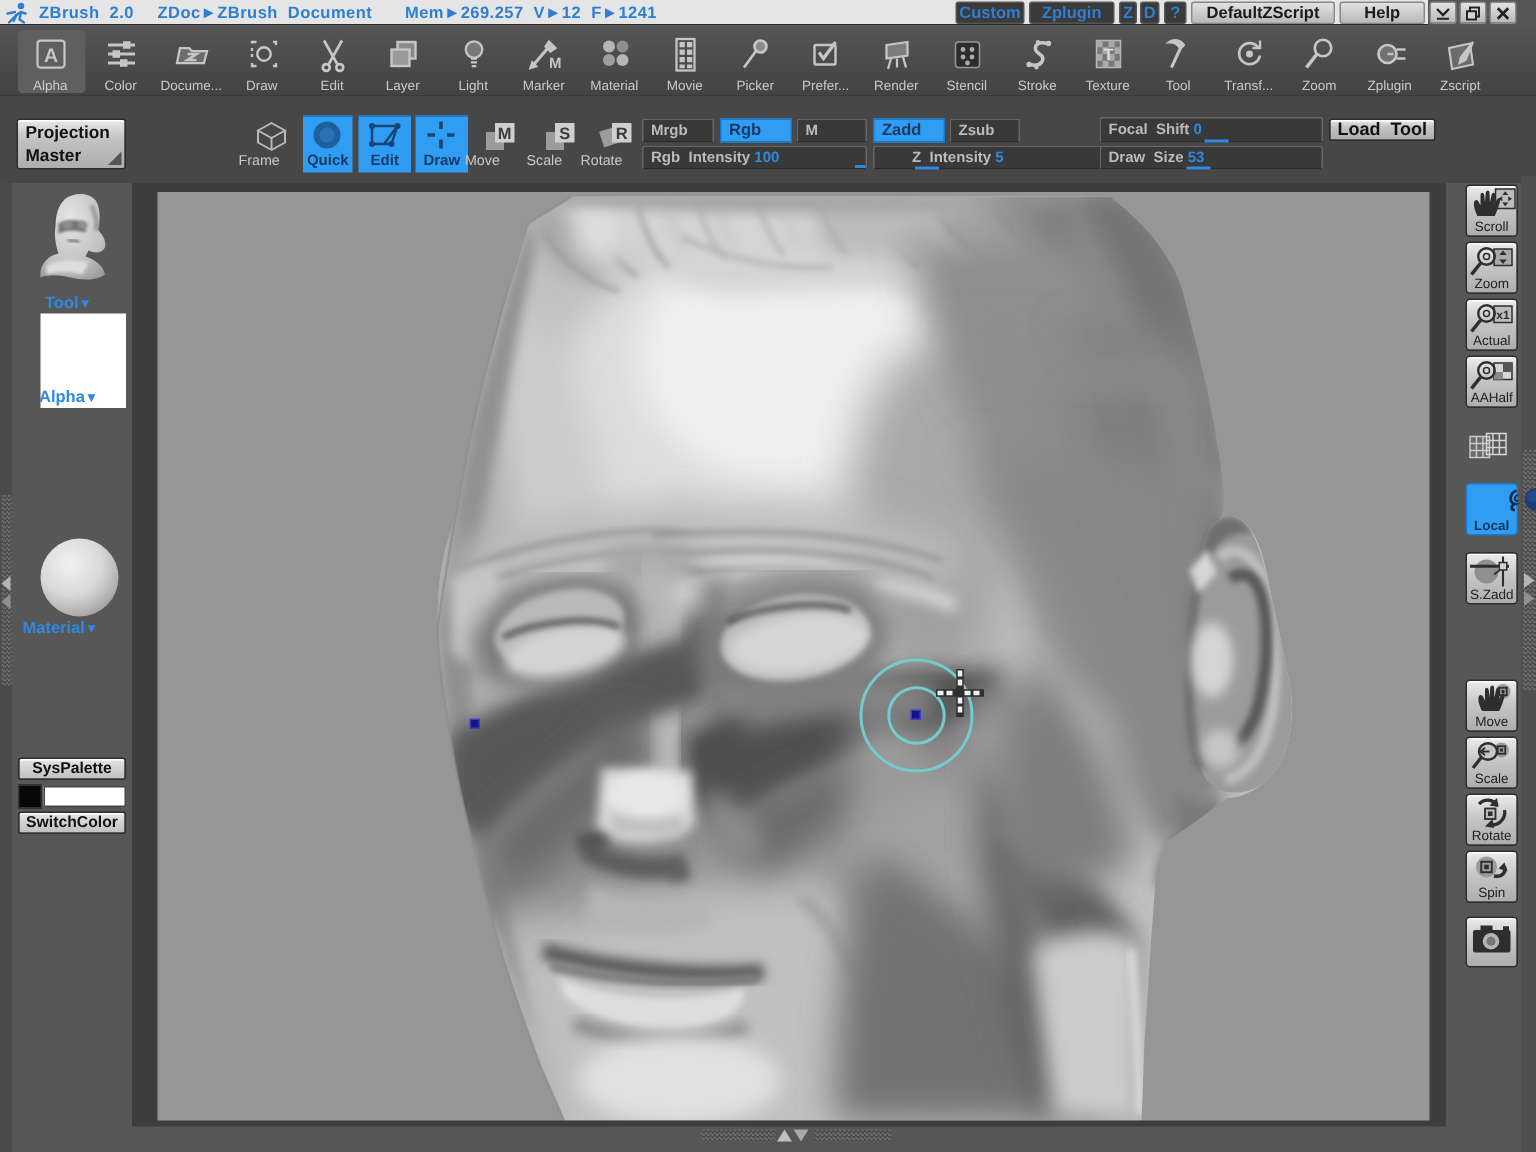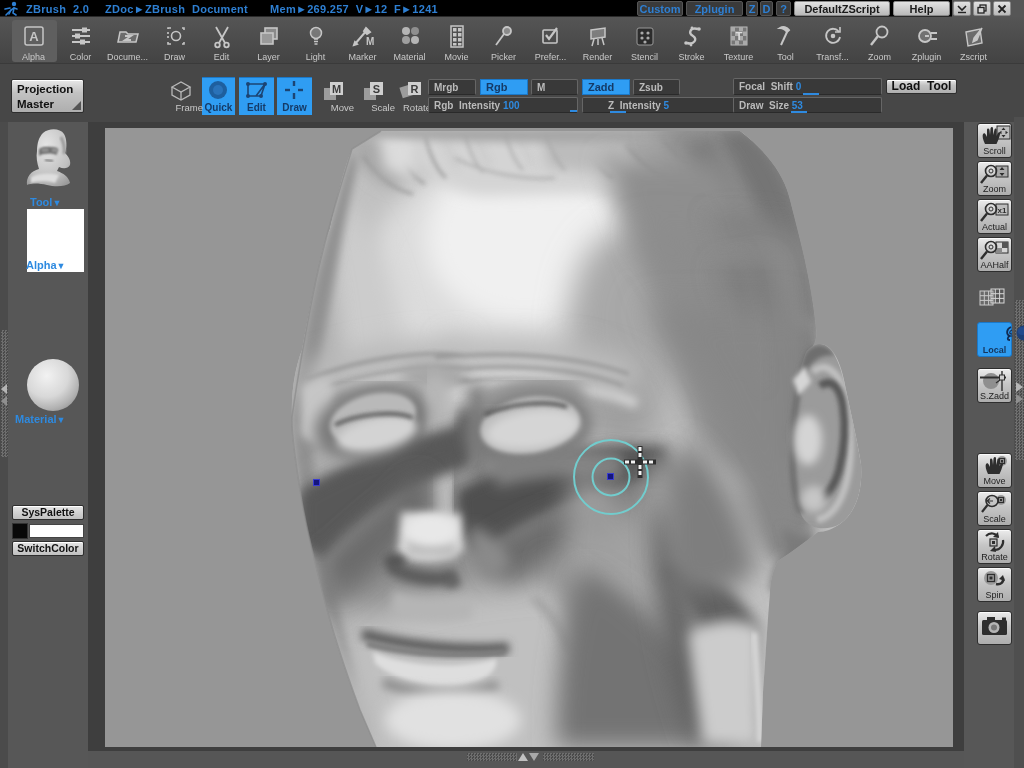--- a/index.html
+++ b/index.html
@@ -1,32 +1,32 @@
 <!DOCTYPE html>
 <html><head><meta charset="utf-8"><style>
 *{margin:0;padding:0;box-sizing:border-box}
 html,body{width:1024px;height:768px;overflow:hidden;background:#565656;font-family:"Liberation Sans",sans-serif}
 #app{position:relative;width:1024px;height:768px}
 .abs{position:absolute}
 
-#titlebar{left:0;top:0;width:952px;height:17px;background:#000000;border-bottom:1px solid #2a2a2a}
+#titlebar{left:0;top:0;width:952px;height:17px;background:#e5e5e5;border-bottom:1px solid #2a2a2a}
 .tblue{position:absolute;top:3px;color:#2e7fd2;font-weight:bold;font-size:11px;letter-spacing:0.3px}
 .tbtn{position:absolute;top:1px;height:15px;background:#3a3a3a;border:1px solid #555;border-radius:2px;color:#2e7fd2;font-weight:bold;font-size:11px;text-align:center;line-height:14px}
 .wbtn{position:absolute;top:1px;height:15px;background:linear-gradient(#e2e2e2,#b9b9b9);border:1px solid #888;border-radius:2px;color:#1a1a1a;font-weight:bold;font-size:11px;text-align:center;line-height:14px}
 
 #iconbar{left:0;top:17px;width:1024px;height:47px;background:linear-gradient(#555,#4a4a4a 60%,#434343);border-bottom:1px solid #3a3a3a}
 .icitem{position:absolute;top:7px;width:46px;height:39px;text-align:center;color:#c6c6c6;font-size:9px}
 .icitem svg{display:block;margin:0 auto}
 .iclabel{position:absolute;bottom:1px;left:0;width:100%;font-size:9px;color:#c9c9c9}
 
 #bar2{left:0;top:64px;width:1024px;height:58px;background:#474747}
 .graybtn{position:absolute;background:linear-gradient(#e8e8e8,#c2c2c2 40%,#aeaeae);border:1px solid #2e2e2e;border-radius:2px;color:#111;font-weight:bold;box-shadow:inset 0 1px 0 #fff}
 .bluebtn{position:absolute;background:#2f9df3;border-top:1px solid #1b78c8;color:#153a66;font-weight:bold;text-align:center}
 .darkctl{position:absolute;background:#393939;border:1px solid #666;border-bottom-color:#2a2a2a;border-radius:2px;color:#bbb;font-weight:bold;font-size:10px}
-.tool2{position:absolute;width:44px;text-align:right;color:#c9c9c9;font-size:9.5px}
+.tool2{position:absolute;width:44px;text-align:left;color:#c9c9c9;font-size:9.5px}
 
 #leftbar{left:0;top:122px;width:88px;height:646px;background:#575757}
 #leftstrip{left:0;top:122px;width:8px;height:646px;background:#4b4b4b}
 #rightbar{left:964px;top:122px;width:60px;height:646px;background:#575757}
 #rightstrip{left:1014px;top:117px;width:10px;height:651px;background:#4f4f4f}
 .hatch{background-image:repeating-conic-gradient(#6e6e6e 0 25%,#4a4a4a 0 50%);background-size:3px 3px}
 
 #canvasframe{left:88px;top:122px;width:876px;height:629px;background:#3e3e3e}
 #canvas{left:105px;top:128px;width:848px;height:619px;background:#969696;overflow:hidden}
 

